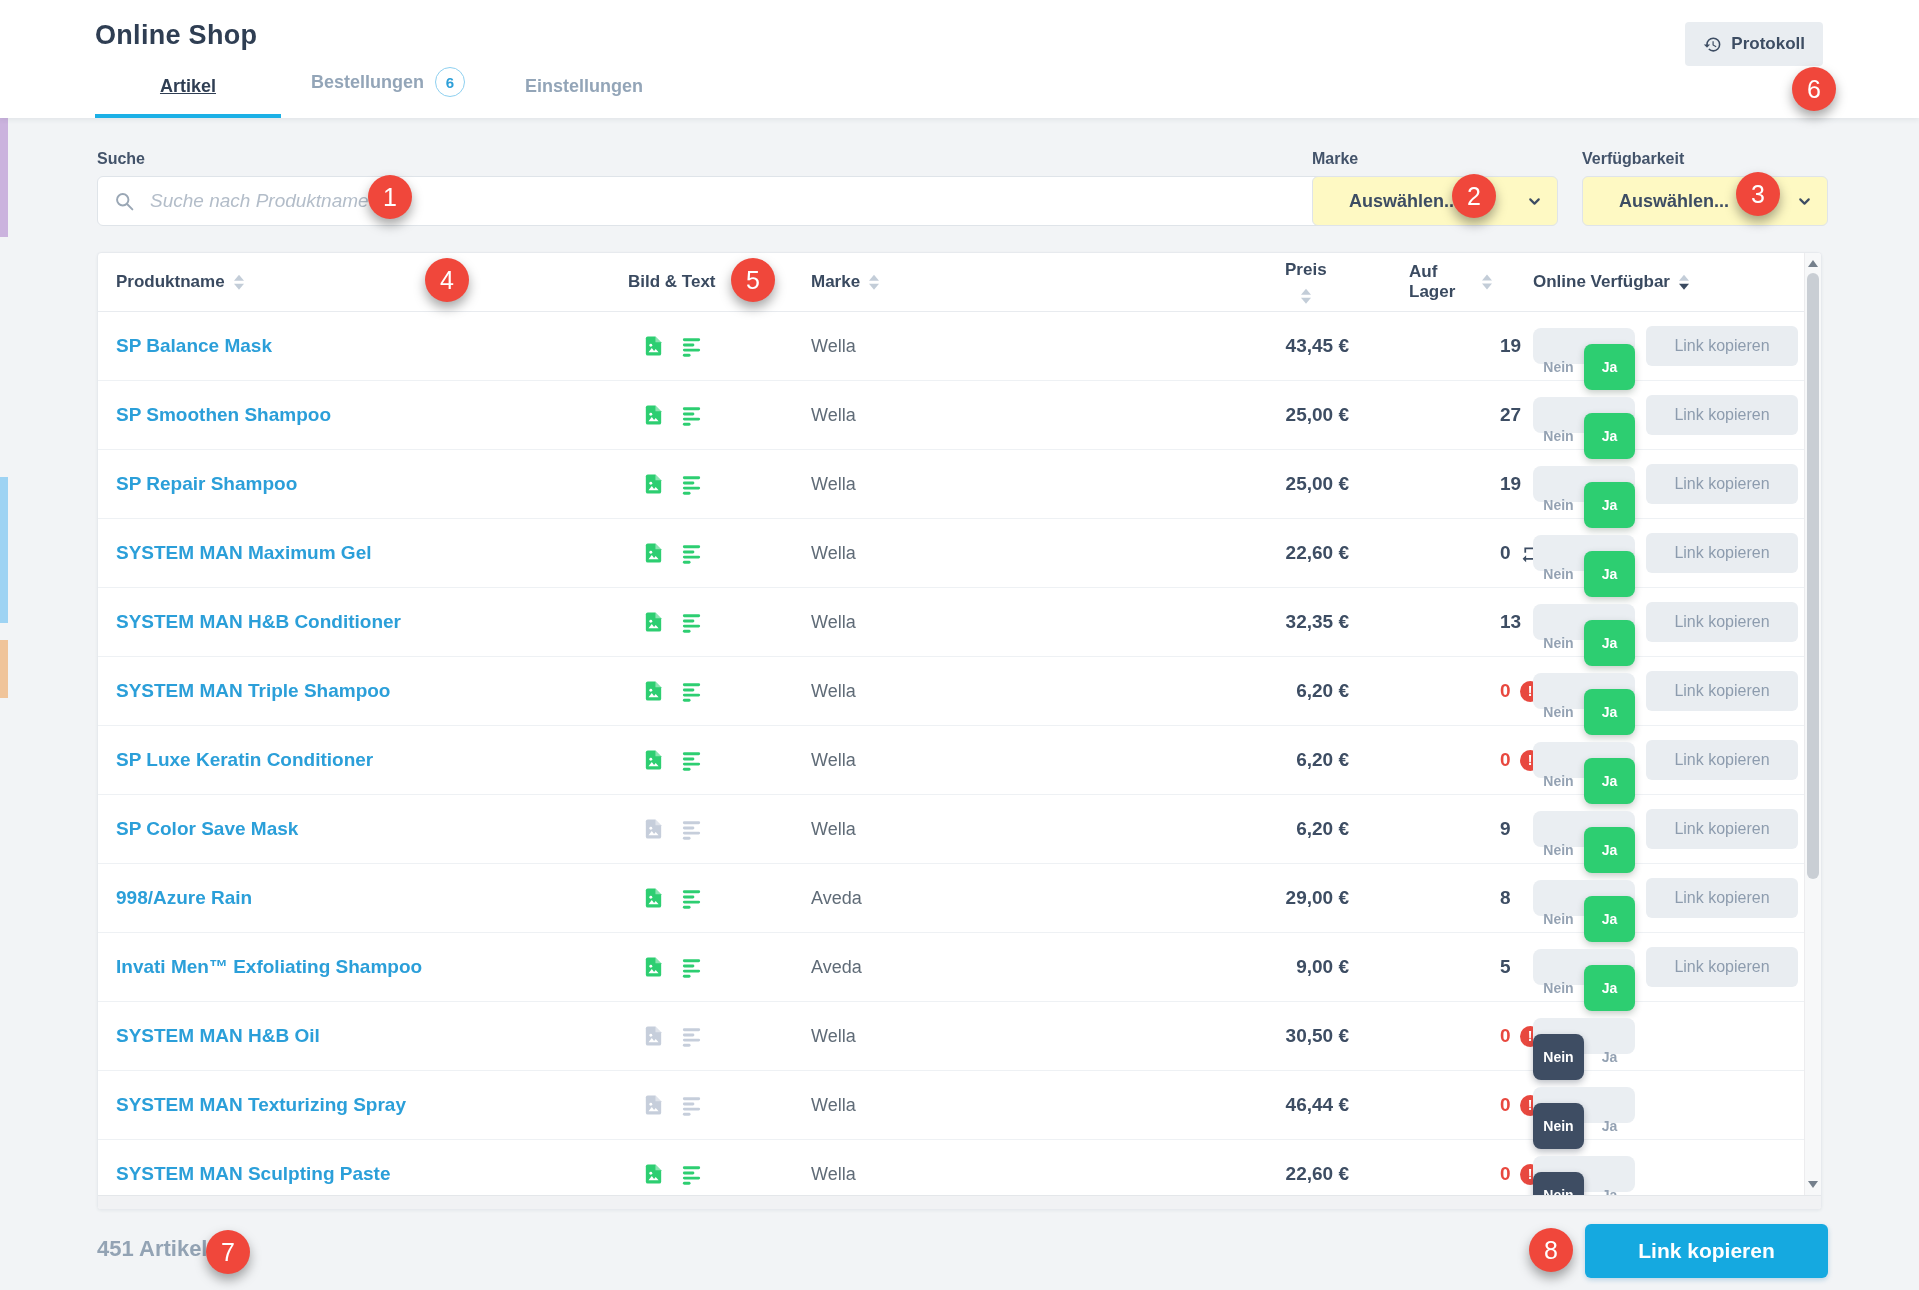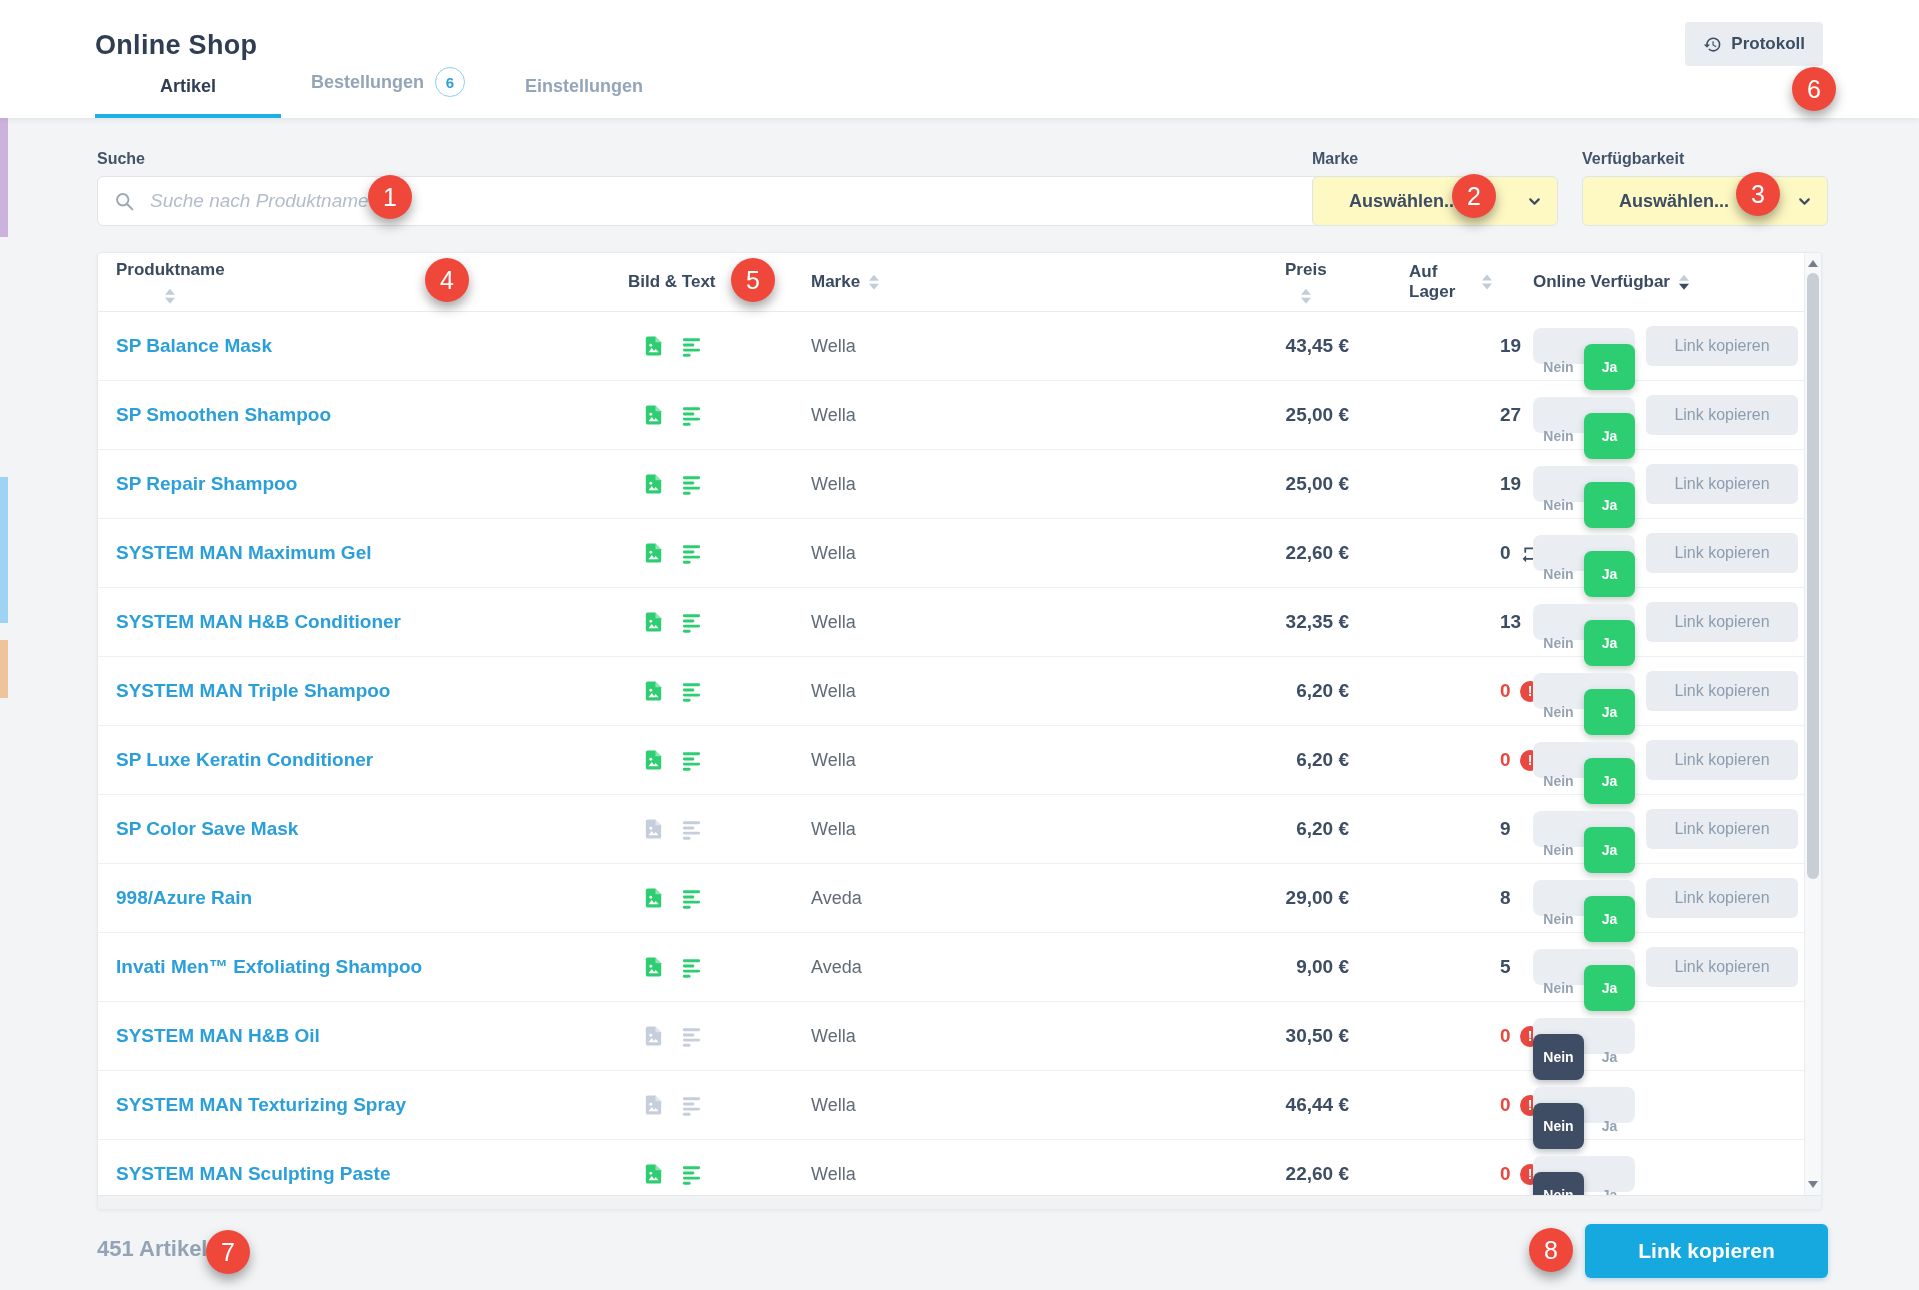--- a/index.html
+++ b/index.html
@@ -1,24 +1,24 @@
 <!DOCTYPE html>
 <html><head>
 <meta charset="utf-8">
 <style>
   html,body{margin:0;padding:0;}
   body{width:1919px;height:1290px;font-family:"Liberation Sans","DejaVu Sans",sans-serif;background:#fff;}
   .screen{position:relative;width:1919px;height:1290px;background:#f2f4f6;overflow:hidden;}
 
   
   .topbar{position:absolute;left:0;top:0;width:100%;height:118px;background:#fff;box-shadow:0 2px 5px rgba(40,60,80,.08);z-index:3;}
-  .page-title{position:absolute;left:95px;top:30px;font-size:27px;font-weight:700;color:#2f3e53;letter-spacing:.3px;}
+  .page-title{position:absolute;left:95px;top:20px;font-size:27px;font-weight:700;color:#2f3e53;letter-spacing:.3px;}
   .tabs{position:absolute;left:95px;bottom:0;display:flex;align-items:flex-end;}
   .tab{display:flex;align-items:center;justify-content:center;gap:11px;padding:0 30px 17px 30px;font-size:18px;font-weight:700;color:#93a5b8;border-bottom:4px solid transparent;cursor:pointer;}
-  .tab.active{color:#2f3e53;border-bottom-color:#1cb0e6;min-width:126px;}
+  .tab.active{color:#2f3e53;border-bottom-color:#1cb0e6;min-width:126px;text-decoration:underline;}
   .tab .badge{width:28px;height:28px;border-radius:50%;border:1px solid #8ed0f0;color:#2d9fd8;font-size:15px;font-weight:700;display:flex;align-items:center;justify-content:center;background:#fff;}
   .protokoll-btn{position:absolute;right:96px;top:22px;height:44px;padding:0 18px;border:none;border-radius:4px;background:#e9edf1;color:#3d4d63;font-size:17px;font-weight:600;font-family:inherit;display:flex;align-items:center;gap:9px;cursor:pointer;}
   .protokoll-btn svg{display:block;}
 
   
   .edge{position:absolute;left:0;width:8px;z-index:1;}
   .edge.purple{top:115px;height:122px;background:#cbb3de;}
   .edge.blue{top:477px;height:146px;background:#9ed3f3;}
   .edge.orange{top:640px;height:58px;background:#f0c49a;}
 
@@ -32,21 +32,21 @@
   .search-box input::placeholder{color:#b3bdc9;}
   .dropdown{position:absolute;top:176px;width:246px;height:50px;background:#fef9c3;border:1px solid #dfe4e9;border-radius:6px;box-sizing:border-box;display:flex;align-items:center;justify-content:space-between;padding:0 14px 0 36px;cursor:pointer;}
   .dropdown.marke{left:1312px;}
   .dropdown.verf{left:1582px;}
   .dropdown .val{font-size:18px;font-weight:600;color:#3d4d63;}
 
   
   .card{position:absolute;left:97px;top:252px;width:1725px;height:958px;background:#fff;border:1px solid #e7eaee;border-radius:4px;box-sizing:border-box;box-shadow:0 1px 3px rgba(40,60,80,.06);overflow:hidden;z-index:2;}
   .thead{position:relative;height:58px;border-bottom:1px solid #e8ebef;}
   .th{position:absolute;top:50%;transform:translateY(-50%);display:flex;align-items:center;gap:9px;font-size:17px;font-weight:700;color:#3a4a60;line-height:1.2;}
-  .th.c-name{left:18px;flex-direction:column;}
+  .th.c-name{left:18px;}
   .th.c-media{left:530px;}
   .th.c-brand{left:713px;}
   .th.c-price{left:1187px;flex-direction:column;}
   .th.c-stock{left:1311px;}
   .th.c-stock .lbl{width:64px;}
   .th.c-online{left:1435px;}
   .sort{display:inline-flex;flex-direction:column;gap:3px;cursor:pointer;}
   .sort i{width:0;height:0;border-left:5px solid transparent;border-right:5px solid transparent;}
   .sort .up{border-bottom:6px solid #c3cdd8;}
   .sort .down{border-top:6px solid #c3cdd8;}

